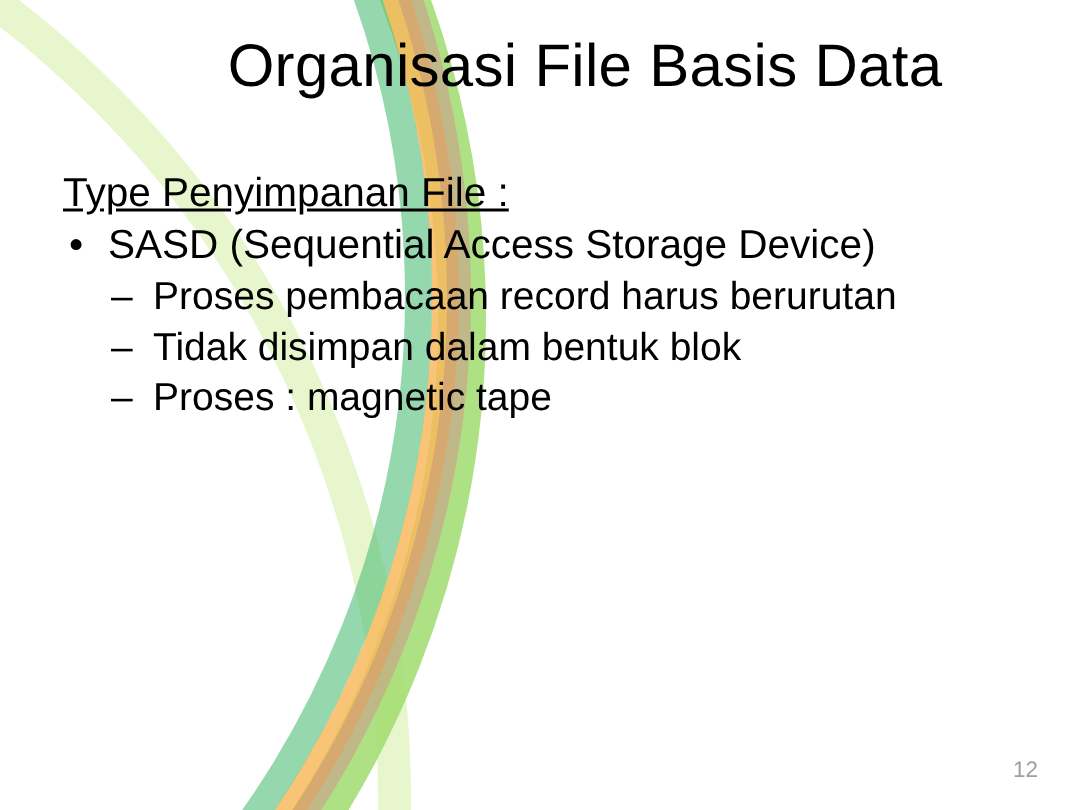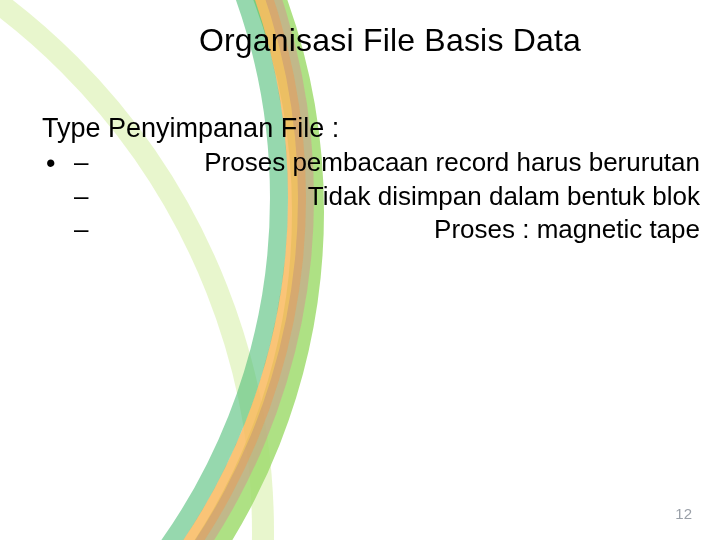--- a/index.html
+++ b/index.html
@@ -50,39 +50,40 @@
     border: 22px solid rgba(230, 245, 200, 0.9);
     pointer-events: none;
   }
 
   .title {
     position: absolute;
     top: 22px;
     left: 0;
     width: 720px;
     text-align: center;
-    font-size: 32px;
+    font-size: 40px;
     letter-spacing: 0.2px;
   }
   .title-inner {
     display: inline-block;
     padding-left: 60px; 
   }
 
   .content {
     position: absolute;
     top: 112px;
     left: 42px;
     right: 20px;
     font-size: 27px;
     line-height: 1.22;
   }
 
   .intro {
     margin-bottom: 2px;
+    text-decoration: underline;
   }
 
   ul.level1 {
     list-style: none;
     margin: 0;
     padding: 0;
   }
   ul.level1 > li {
     position: relative;
     padding-left: 30px;
@@ -93,21 +94,20 @@
     position: absolute;
     left: 4px;
     top: 0;
     font-size: 27px;
   }
 
   ul.level2 {
     list-style: none;
     margin: 2px 0 0 0;
     padding: 0;
-    text-align: right;
   }
   ul.level2 > li {
     position: relative;
     padding-left: 30px;
     margin-top: 2px;
     font-size: 26px;
   }
   ul.level2 > li::before {
     content: "–";
     position: absolute;
@@ -132,20 +132,21 @@
 <div class="band inner"></div>
 
 <div class="title">
   <span class="title-inner">Organisasi File Basis Data</span>
 </div>
 
 <div class="content">
   <div class="intro">Type Penyimpanan File :</div>
   <ul class="level1">
     <li>
+      <span>SASD (Sequential Access Storage Device)</span>
       <ul class="level2">
         <li><span>Proses pembacaan record harus berurutan</span></li>
         <li><span>Tidak disimpan dalam bentuk blok</span></li>
         <li><span>Proses : magnetic tape</span></li>
       </ul>
     </li>
   </ul>
 </div>
 
 <div class="pagenum">12</div>

